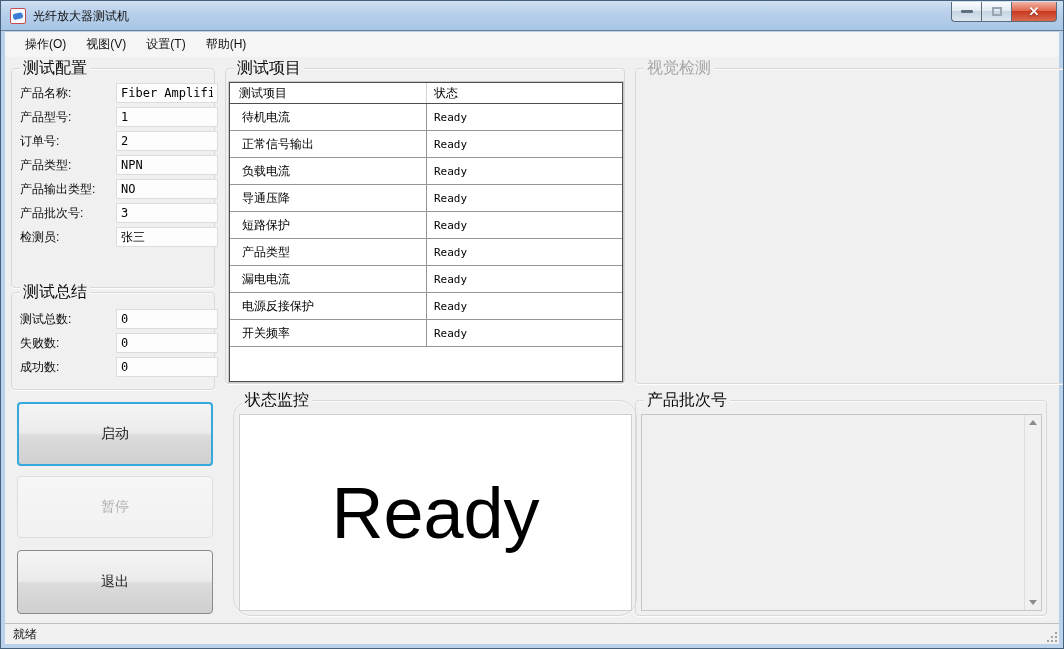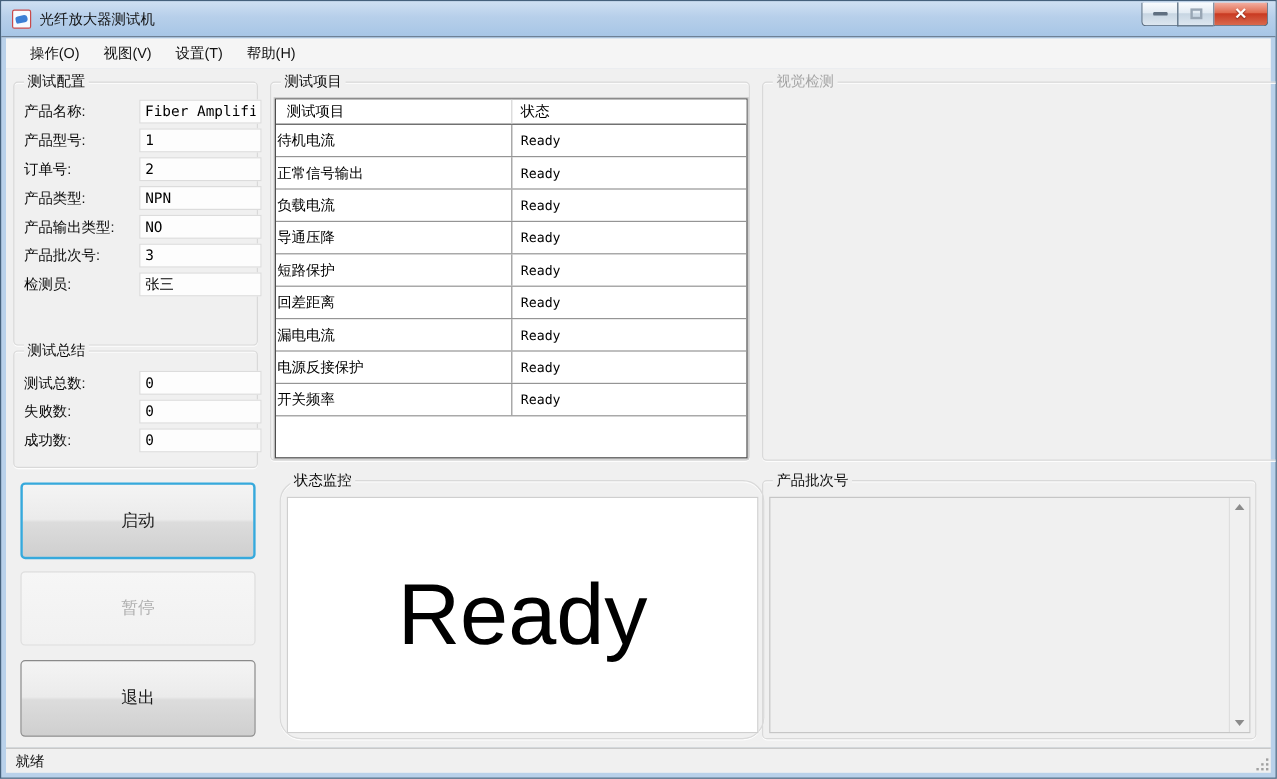--- a/index.html
+++ b/index.html
@@ -58,21 +58,21 @@
     position:absolute; top:56px; left:4px; right:4px; bottom:25px;
     background:#f0f0f0; border-top:1px solid #f0f0f0;
   }
 
   .groupbox {
     position:absolute; border:1px solid #d9d9d9; border-radius:4px;
     box-shadow:0 1px 0 #fdfdfd, inset 0 1px 0 #fbfbfb;
   }
   .groupbox > .grp-label {
     position:absolute; top:-8px; left:8px; background:#f0f0f0;
-    padding:0 3px; font-size:12px; color:#0a0a0a; line-height:14px;
+    padding:0 3px; font-size:16px; color:#0a0a0a; line-height:14px;
   }
   .groupbox.disabled > .grp-label { color:#a5a5a5; }
 
   .fields { position:absolute; left:8px; right:8px; top:14px; display:flex; flex-direction:column; gap:4px; }
   .field-row { position:relative; height:20px; display:flex; align-items:center; }
   .field-label { font-size:12px; color:#0a0a0a; white-space:nowrap; }
   .field-input {
     position:absolute; left:96px; width:102px; height:20px;
     background:#fdfdfd; border:1px solid #dcdcdc;
     font-family:"DejaVu Sans Mono", monospace; font-size:12px; color:#000;
@@ -109,21 +109,21 @@
     background:#fff; border:1px solid #4f4f4f;
     box-shadow:0 0 0 1px #c8c8c8;
   }
   .thead {
     display:flex; height:21px; border-bottom:1px solid #4f4f4f;
     font-size:12px; color:#000; align-items:center; background:#fff;
   }
   .thead .th-name { width:197px; padding-left:9px; border-right:1px solid #d4d4d4; height:100%; display:flex; align-items:center; }
   .thead .th-status { flex:1; padding-left:7px; }
   .trow { display:flex; height:27px; border-bottom:1px solid #959595; font-size:12px; }
-  .trow .td-name { width:197px; padding-left:1px; border-right:1px solid #959595; display:flex; align-items:center; color:#000; }
+  .trow .td-name { width:197px; padding-left:12px; border-right:1px solid #959595; display:flex; align-items:center; color:#000; }
   .trow .td-status { flex:1; padding-left:7px; display:flex; align-items:center; font-family:"DejaVu Sans Mono", monospace; font-size:11px; color:#000; }
 
   
   .monitor-panel {
     position:absolute; left:5px; right:4px; top:13px; bottom:4px;
     background:#fff; border:1px solid #cfcfcf;
     display:flex; align-items:center; justify-content:center;
   }
   .monitor-text { font-size:72px; color:#000; letter-spacing:0; }
 
@@ -263,21 +263,21 @@
       </div>
       <div class="trow">
         <div class="td-name">导通压降</div>
         <div class="td-status">Ready</div>
       </div>
       <div class="trow">
         <div class="td-name">短路保护</div>
         <div class="td-status">Ready</div>
       </div>
       <div class="trow">
-        <div class="td-name">回差距离</div>
+        <div class="td-name">产品类型</div>
         <div class="td-status">Ready</div>
       </div>
       <div class="trow">
         <div class="td-name">漏电电流</div>
         <div class="td-status">Ready</div>
       </div>
       <div class="trow">
         <div class="td-name">电源反接保护</div>
         <div class="td-status">Ready</div>
       </div>

